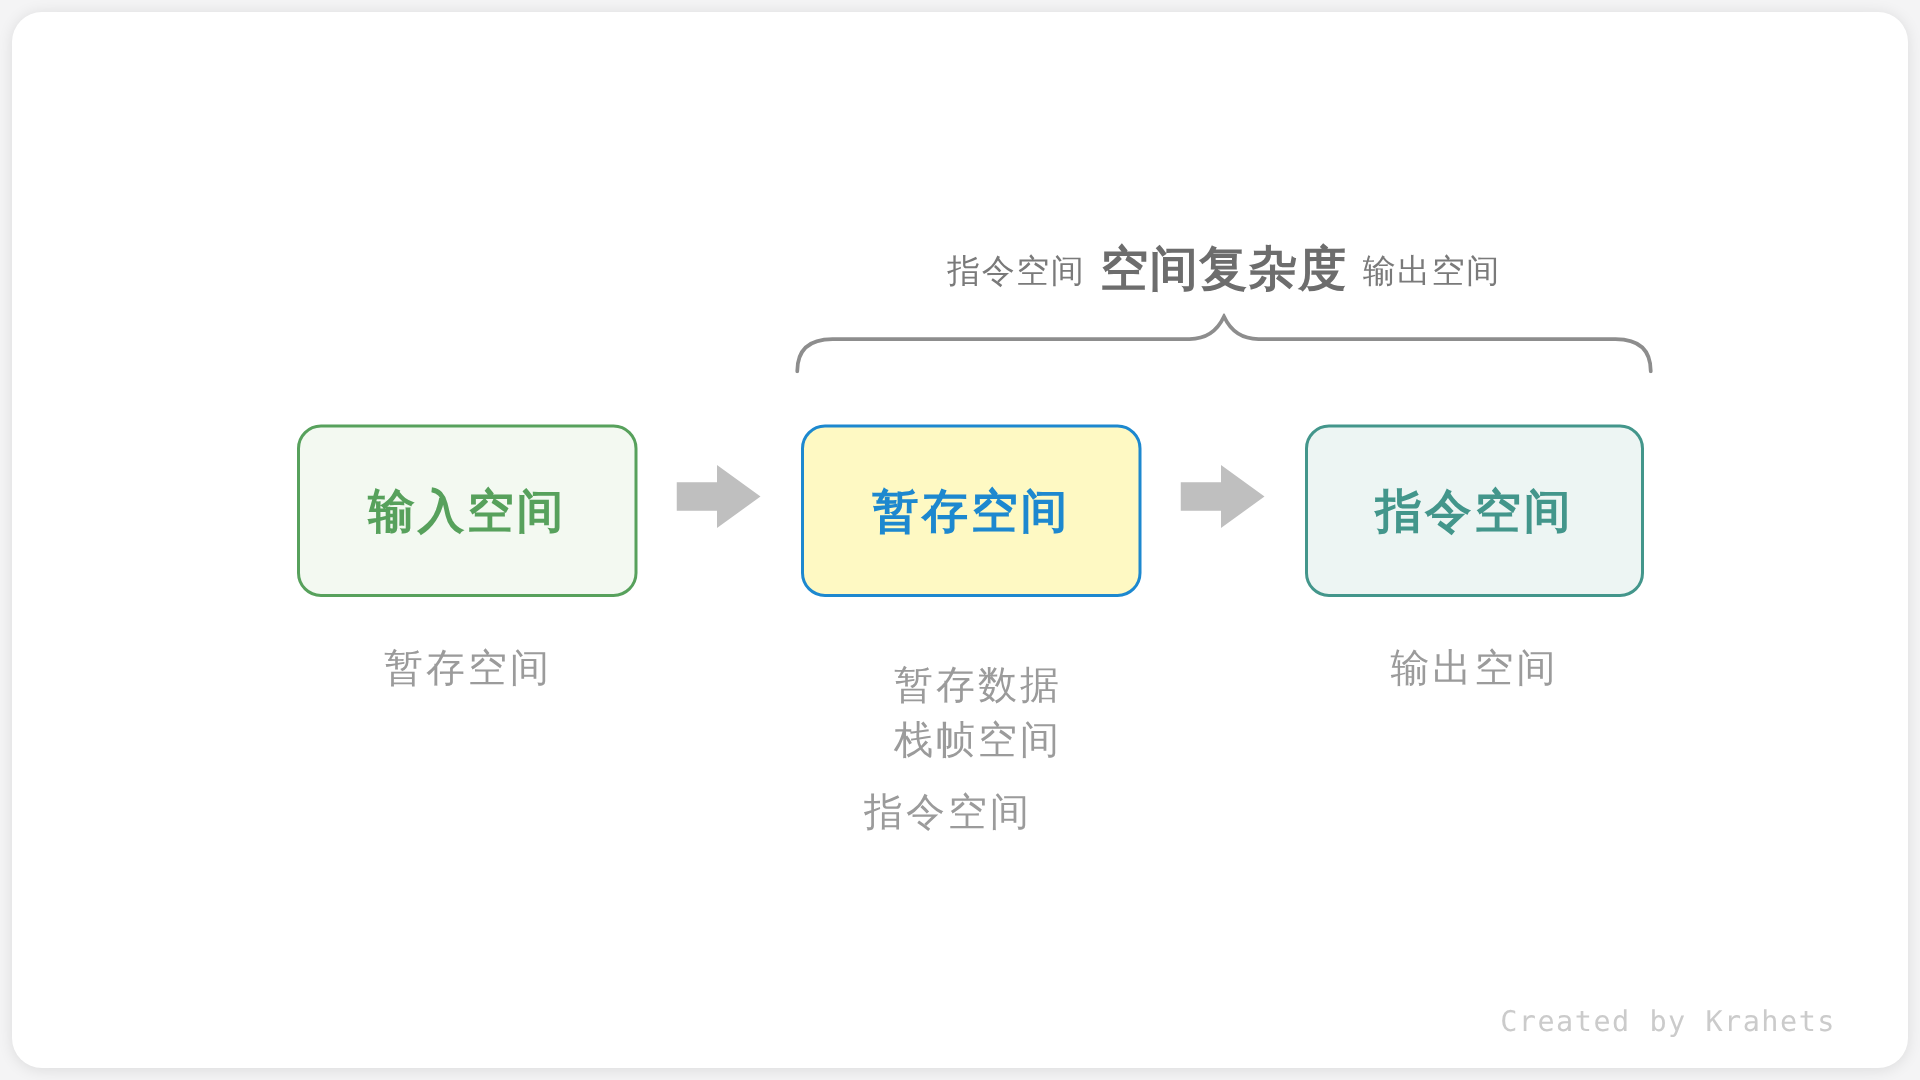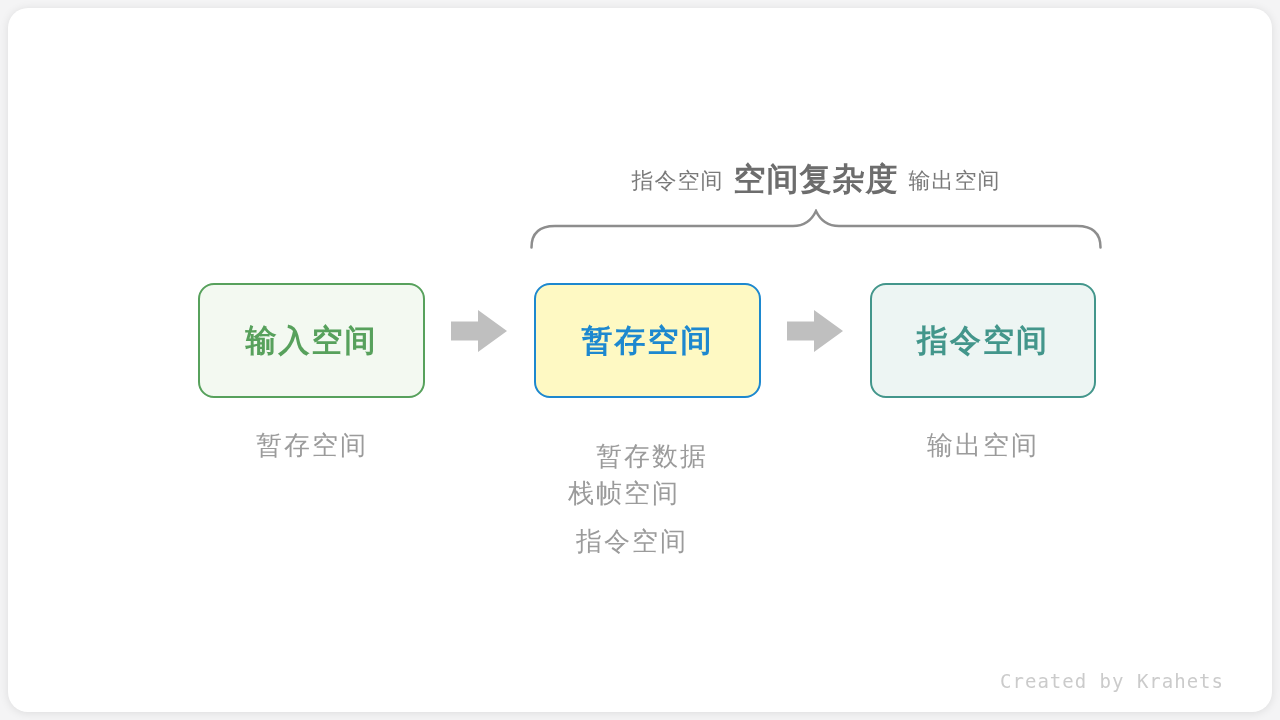--- a/index.html
+++ b/index.html
@@ -72,21 +72,21 @@
     position: absolute;
     transform: translateX(-50%);
     white-space: nowrap;
     font-size: 26px;
     color: #9b9b9b;
     letter-spacing: 2px;
     line-height: 1;
   }
   .sub-col-1 { left: 304px; top: 424px; }
   .sub-col-2-l1 { left: 644px; top: 423px; margin-top: 12px; }
-  .sub-col-2-l2 { left: 616px; top: 472px; }
+  .sub-col-2-l2 { left: 644px; top: 472px; }
   .sub-col-2-l3 { left: 624px; top: 520px; }
   .sub-col-3 { left: 975px; top: 424px; }
   .credit {
     position: absolute;
     right: 48px; bottom: 20px;
     font-family: "DejaVu Sans Mono", "Liberation Mono", monospace;
     font-size: 19px;
     color: #cbcbcb;
     letter-spacing: 1px;
   }

